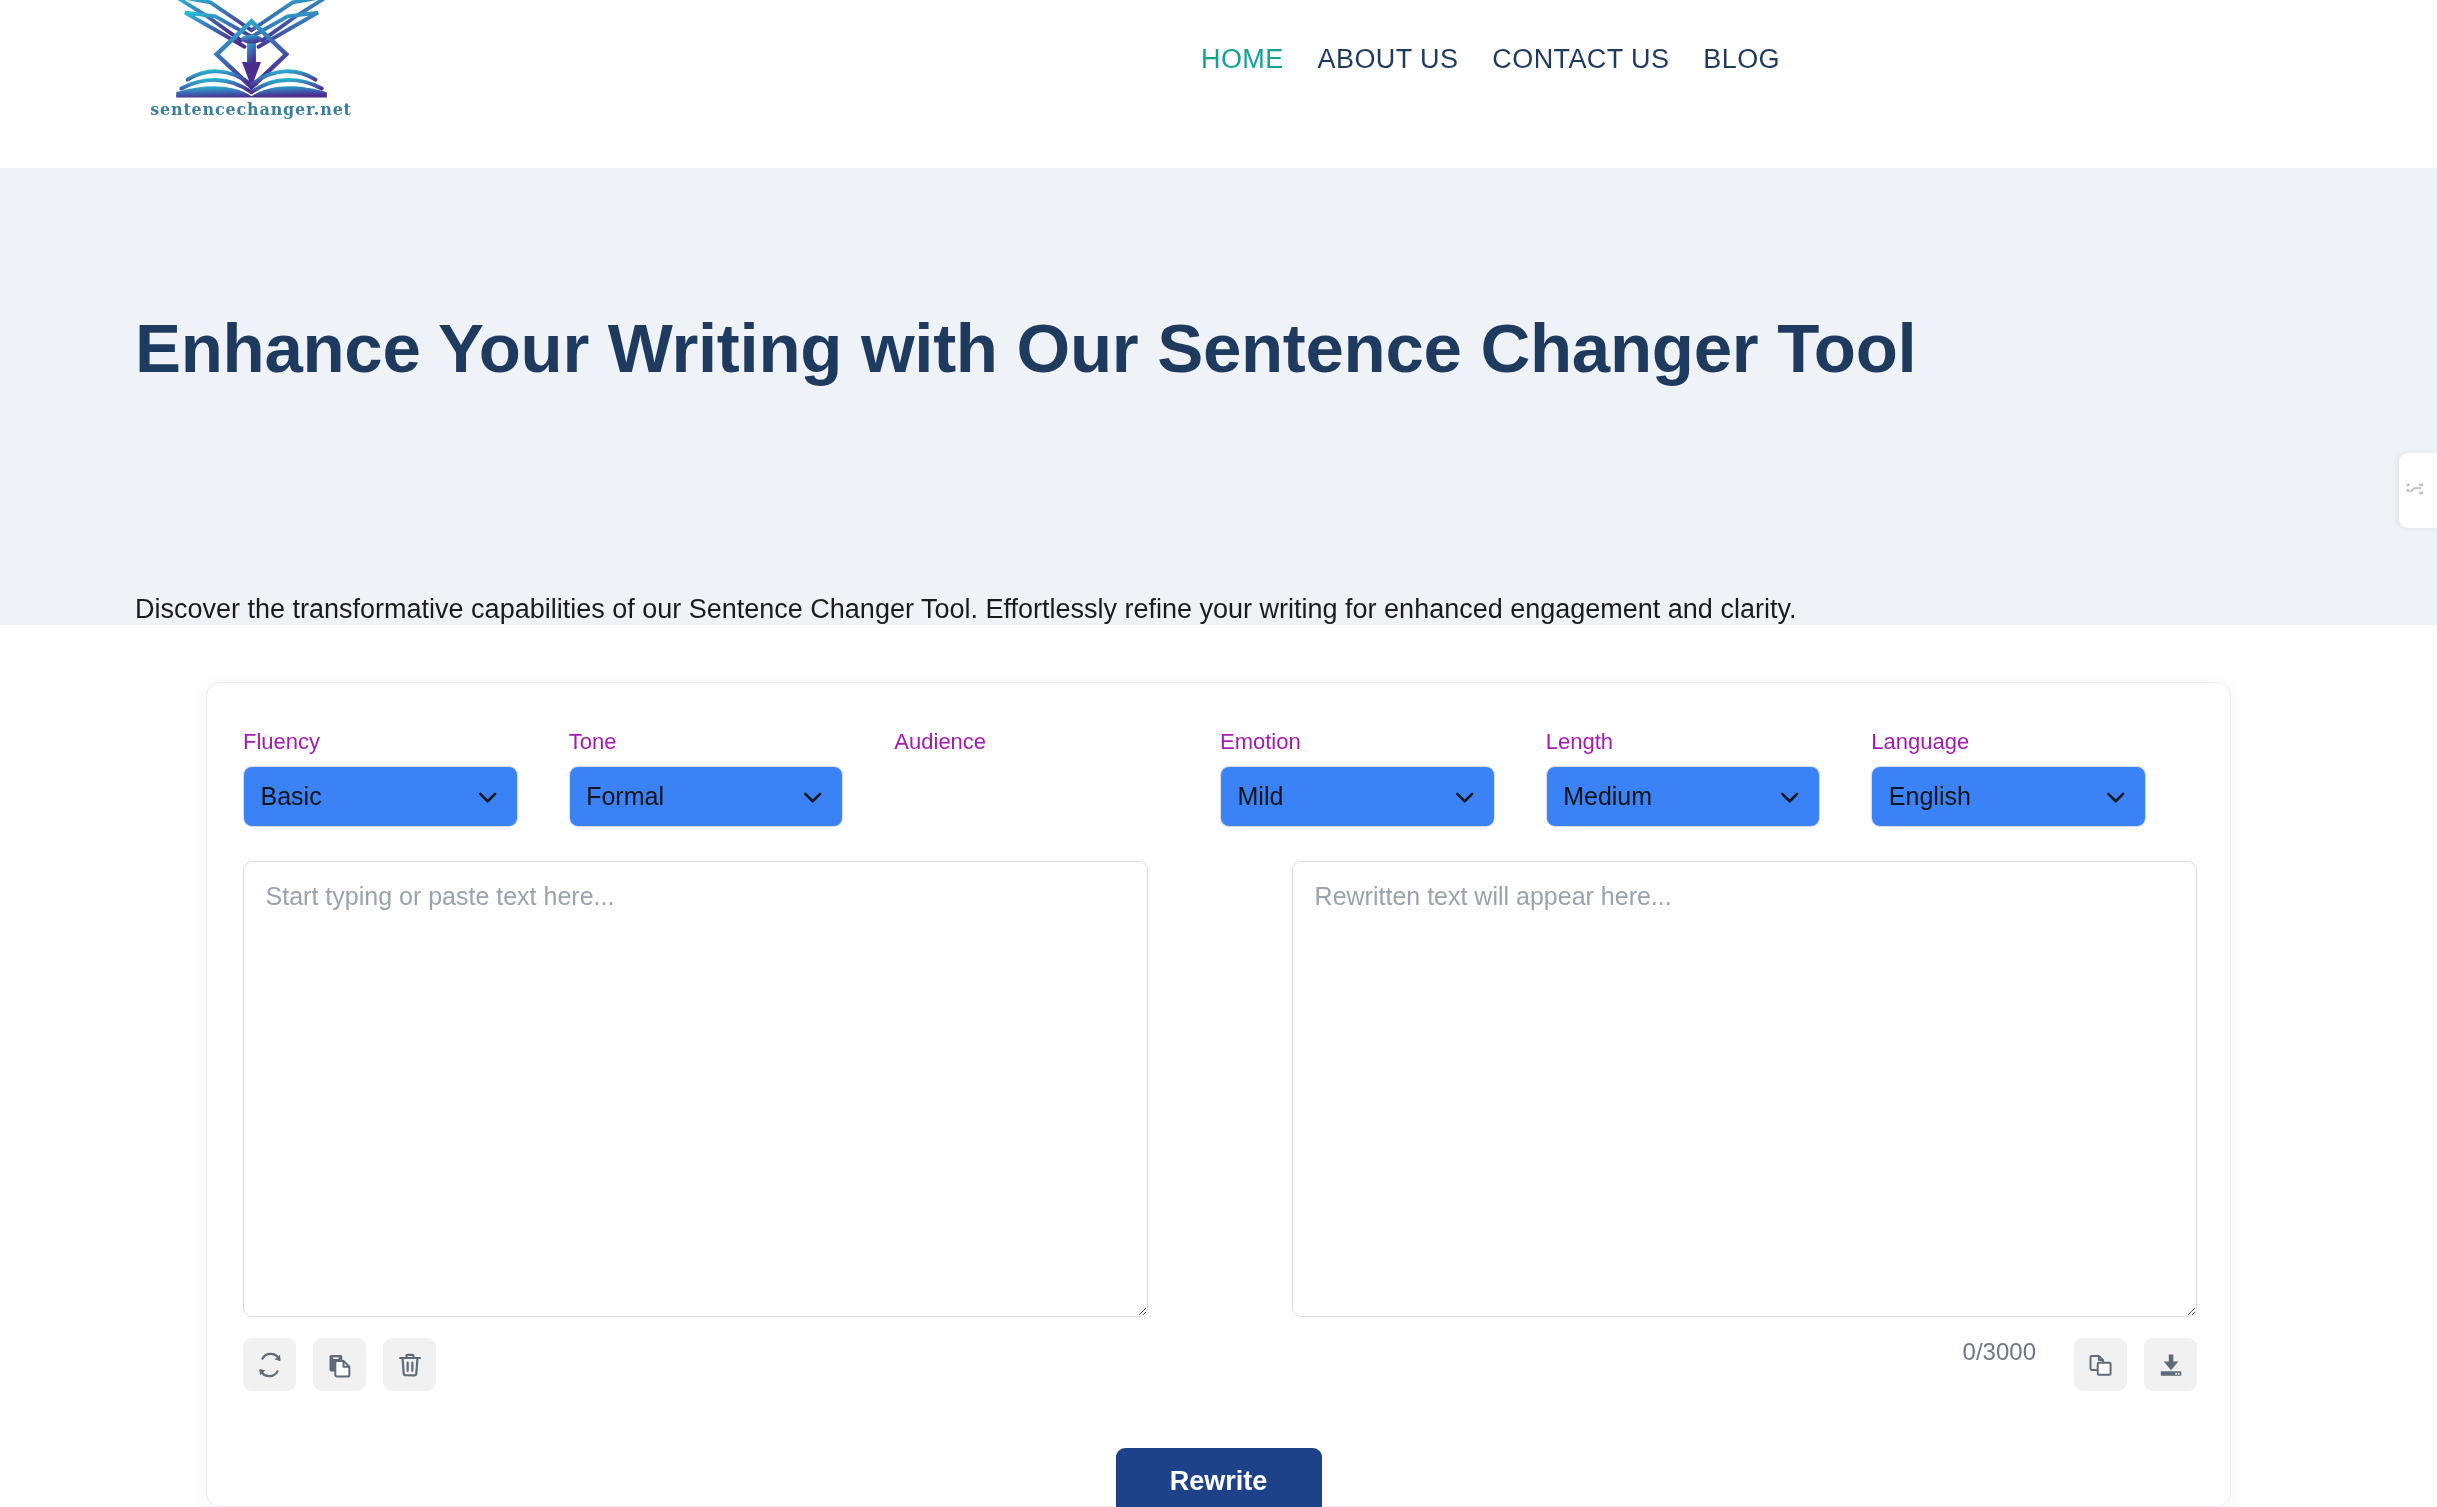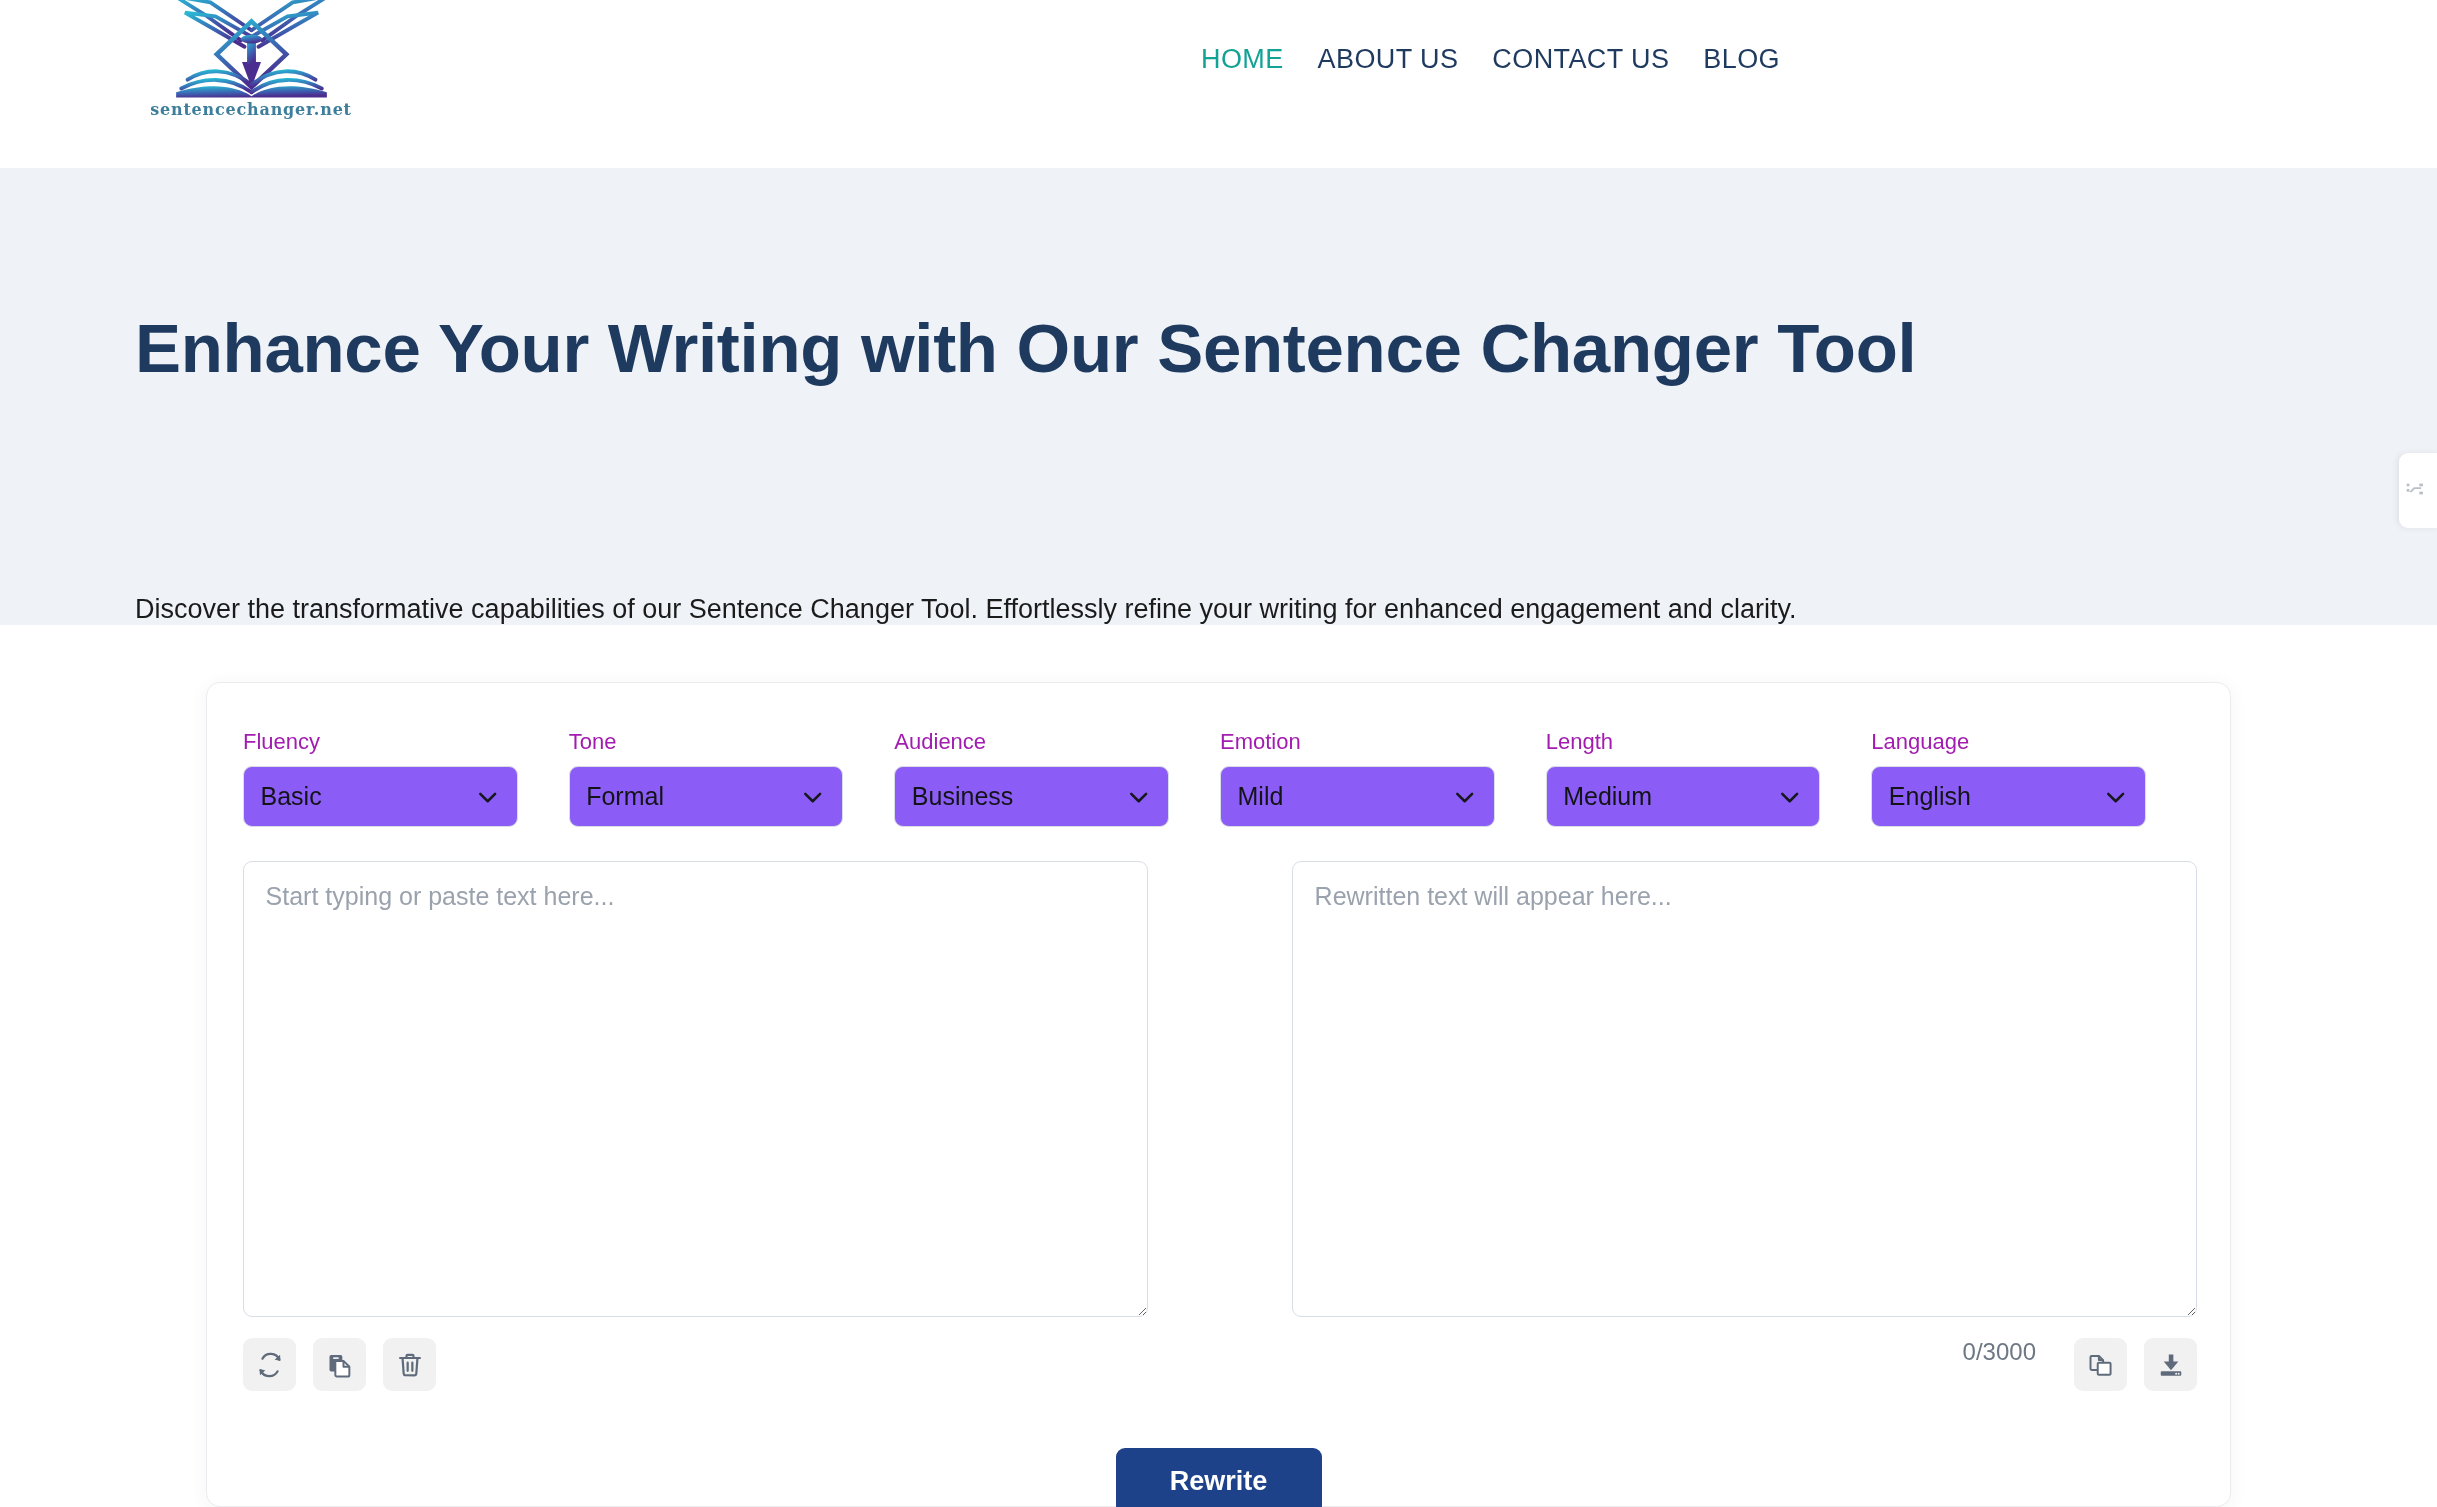--- a/index.html
+++ b/index.html
@@ -137,21 +137,21 @@
   .option-label {
     font-size: 22px;
     color: #a21caf;
     margin-bottom: 11.4px;
     display: block;
     white-space: nowrap;
   }
   .select-box {
     position: relative;
     height: 61px;
-    background: #8b5cf6;
+    background: #3b82f6;
     border: 0.6px solid #d9dee6;
     border-radius: 9px;
     display: flex;
     align-items: center;
     padding: 0 16.5px;
     cursor: pointer;
   }
   .select-value {
     font-size: 25px;
     color: #131417;
@@ -326,26 +326,20 @@
       <div class="select-box">
         <span class="select-value">Formal</span>
         <svg class="select-chevron" viewBox="0 0 24 24">
             <path d="M5 9 L12 16 L19 9" fill="none" stroke="#16181d" stroke-width="2.4" stroke-linecap="round" stroke-linejoin="round"></path>
           </svg>
       </div>
     </div>
 
     <div class="option-group">
       <span class="option-label">Audience</span>
-      <div class="select-box">
-        <span class="select-value">Business</span>
-        <svg class="select-chevron" viewBox="0 0 24 24">
-            <path d="M5 9 L12 16 L19 9" fill="none" stroke="#16181d" stroke-width="2.4" stroke-linecap="round" stroke-linejoin="round"></path>
-          </svg>
-      </div>
     </div>
 
     <div class="option-group">
       <span class="option-label">Emotion</span>
       <div class="select-box">
         <span class="select-value">Mild</span>
         <svg class="select-chevron" viewBox="0 0 24 24">
             <path d="M5 9 L12 16 L19 9" fill="none" stroke="#16181d" stroke-width="2.4" stroke-linecap="round" stroke-linejoin="round"></path>
           </svg>
       </div>

